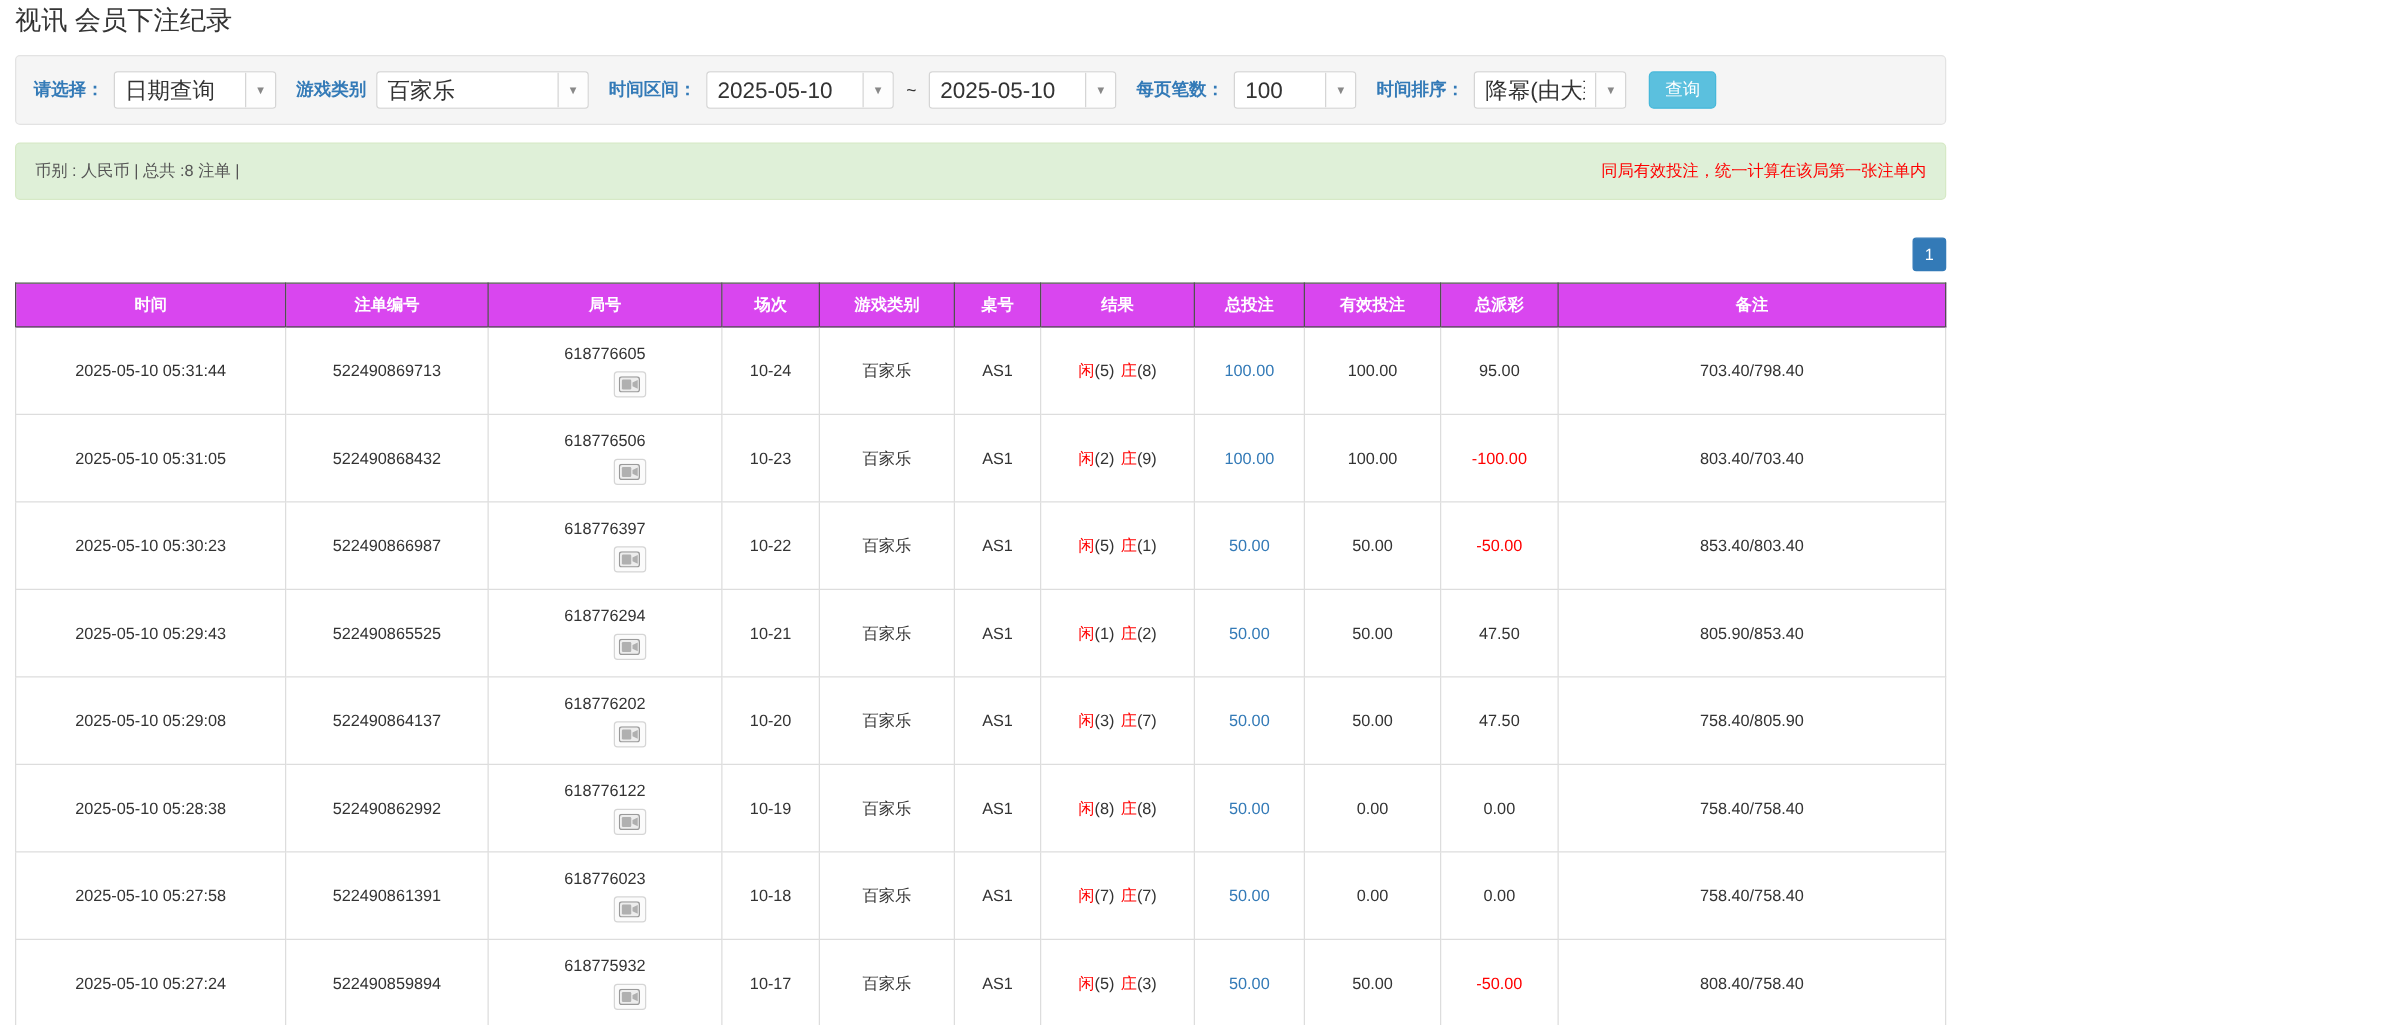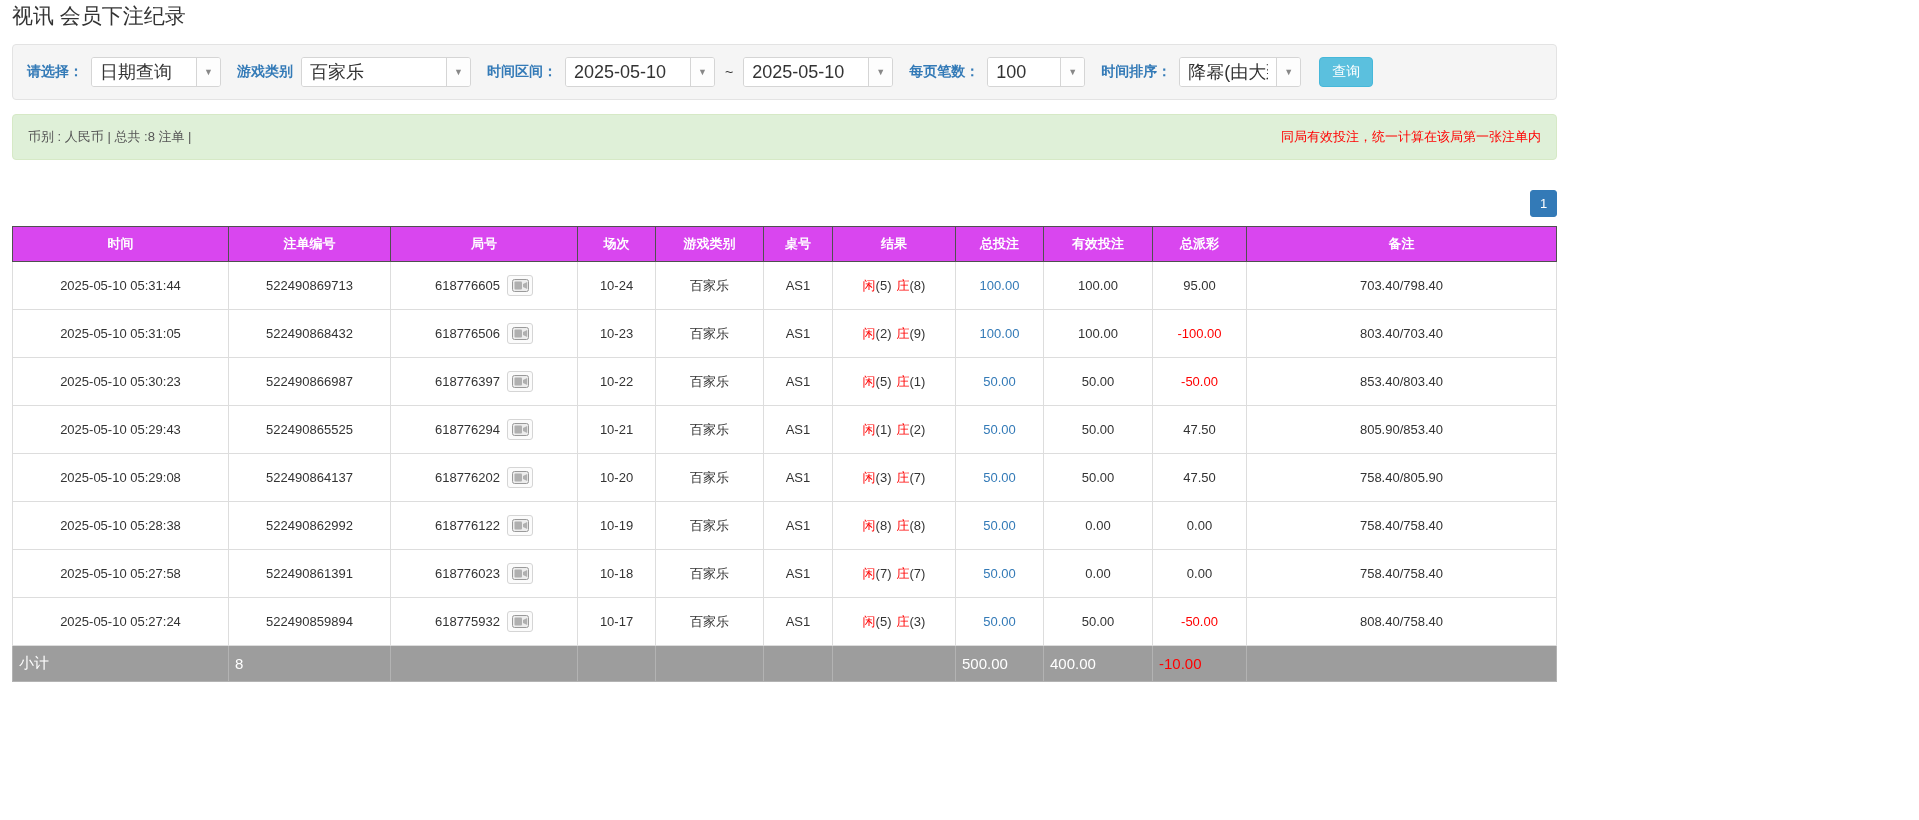--- a/index.html
+++ b/index.html
@@ -117,21 +117,21 @@
     font-size: 13px;
     color: #333;
     overflow: hidden;
     white-space: nowrap;
   }
   td.link { color: #337ab7; cursor: pointer; }
   .res-red { color: #f00; }
   .res-banker { margin-left: 5px; }
   .payout.neg { color: #f00; }
 
-  .round-wrap { display: inline-flex; align-items: center; gap: 7px; }
+  .round-wrap { display: inline-flex; align-items: flex-end; gap: 7px; flex-direction: column; }
   .video-btn {
     width: 26px; height: 21px;
     background: #fbfbfb;
     border: 1px solid #d5d5d5;
     border-radius: 3px;
     display: inline-flex; align-items: center; justify-content: center;
     cursor: pointer;
     padding: 0;
   }
 

